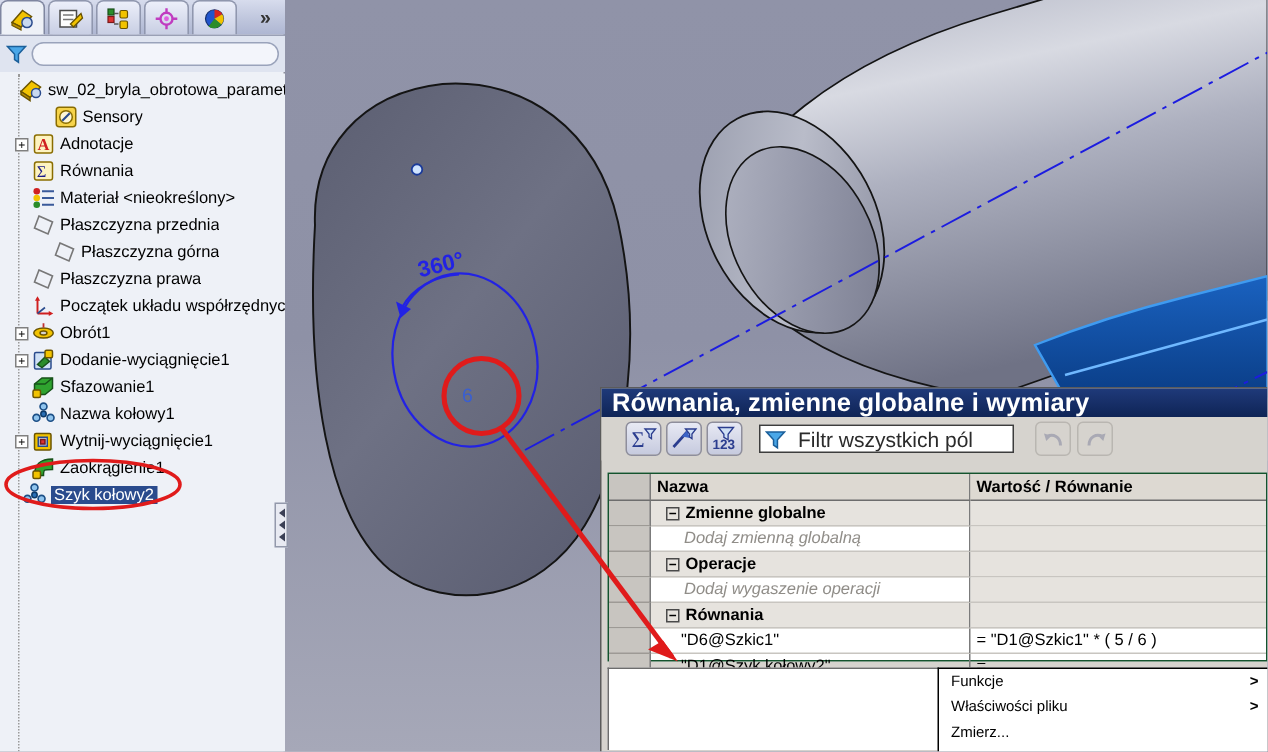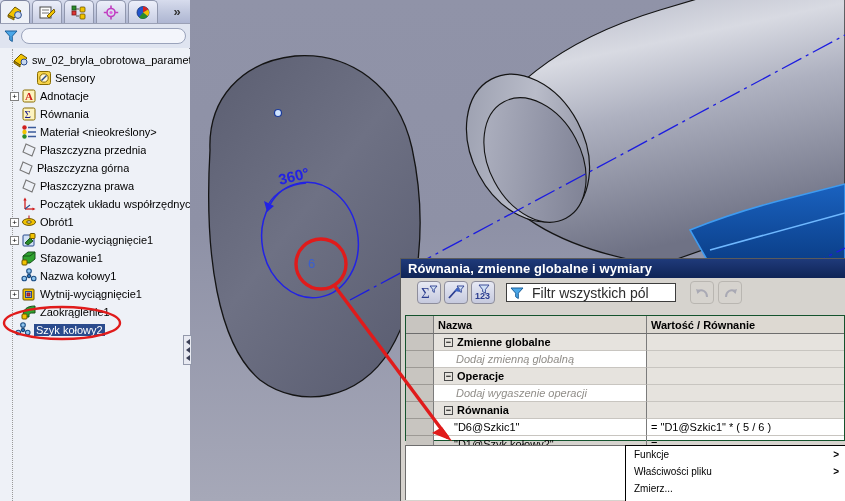--- a/index.html
+++ b/index.html
@@ -105,21 +105,21 @@
   
   #dialog {
     position: absolute; left: 400px; top: 258px; width: 445px; height: 243px;
     background: #d6d3ce;
     border: 1px solid #5b5b5b;
     border-right: none; border-bottom: none;
     z-index: 10;
   }
   #dlg-title {
     height: 19px; background: linear-gradient(to bottom,#1f3a7a,#0f2456);
-    color: #fff; font-weight: bold; font-size: 13px;
+    color: #fff; font-weight: bold; font-size: 17px;
     display: flex; align-items: center; padding-left: 7px;
     letter-spacing: .1px;
   }
   #dlg-toolbar {
     height: 29px; background: #d6d3ce;
     display: flex; align-items: center; padding-left: 16px; gap: 3px;
   }
   .tb-btn {
     width: 24px; height: 23px;
     border: 1px solid #8e8e9c; border-radius: 4px;
@@ -356,21 +356,21 @@
               </svg></span>
             <span class="lbl">Materiał &lt;nieokreślony&gt;</span>
           </div>
           <div class="tnode" style="padding-left: 10px;">
             <span class="expander blank"></span>
             <span class="ico"><svg width="16" height="16" viewBox="0 0 16 16">
                 <path d="M5 2 L14 6 L11 14 L2 10 Z" fill="none" stroke="#787878" stroke-width="1.1"></path>
               </svg></span>
             <span class="lbl">Płaszczyzna przednia</span>
           </div>
-          <div class="tnode" style="padding-left: 7px;">
+          <div class="tnode" style="padding-left: 24px;">
             <span class="expander blank"></span>
             <span class="ico"><svg width="16" height="16" viewBox="0 0 16 16">
                 <path d="M5 2 L14 6 L11 14 L2 10 Z" fill="none" stroke="#787878" stroke-width="1.1"></path>
               </svg></span>
             <span class="lbl">Płaszczyzna górna</span>
           </div>
           <div class="tnode" style="padding-left: 10px;">
             <span class="expander blank"></span>
             <span class="ico"><svg width="16" height="16" viewBox="0 0 16 16">
                 <path d="M5 2 L14 6 L11 14 L2 10 Z" fill="none" stroke="#787878" stroke-width="1.1"></path>

